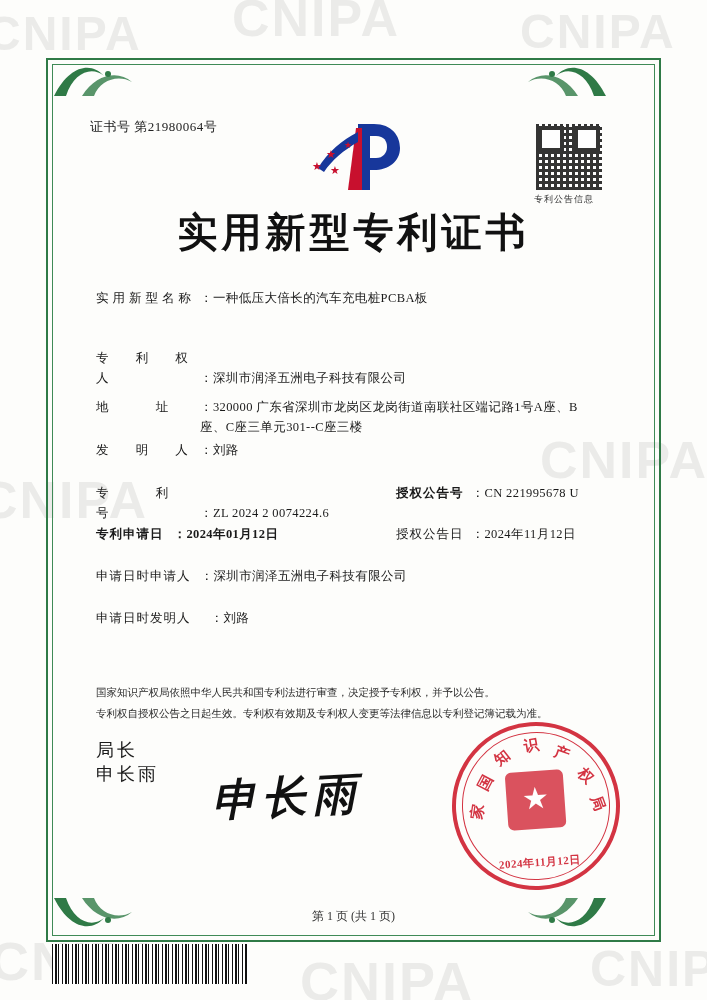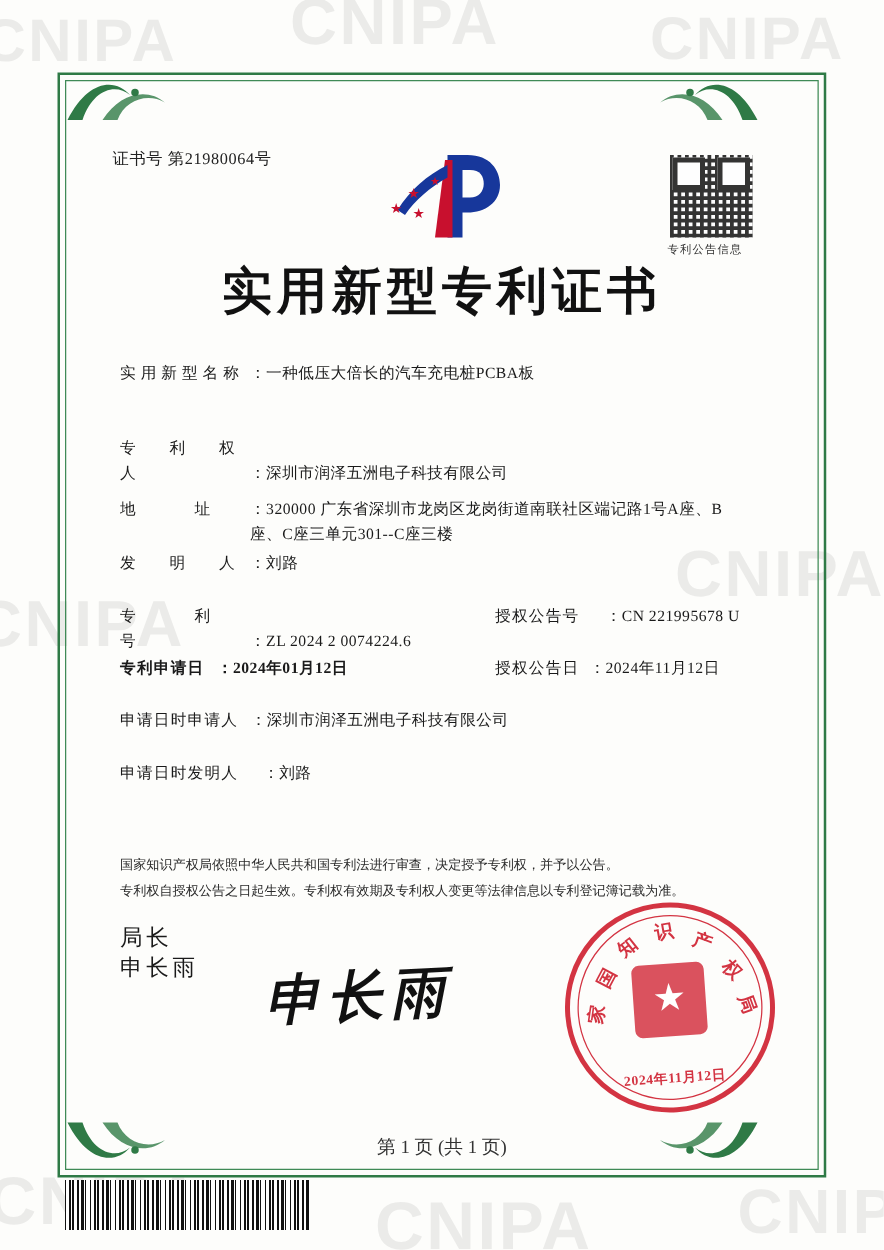--- a/index.html
+++ b/index.html
@@ -154,21 +154,21 @@
   #f-holder .flabel { width: 104px; letter-spacing: 12px; }
   #f-address   { left: 96px; top: 397px; width: 520px; }
   #f-address .flabel { width: 104px; letter-spacing: 22px; vertical-align: top; }
   #f-address .fvalue { width: 400px; vertical-align: top; }
   #f-inventor  { left: 96px; top: 440px; width: 520px; }
   #f-inventor .flabel { width: 104px; letter-spacing: 12px; }
 
   #f-patentno  { left: 96px;  top: 483px; }
   #f-patentno .flabel { width: 104px; letter-spacing: 22px; }
   #f-pubno     { left: 396px; top: 483px; }
-  #f-pubno .flabel { letter-spacing: 1px; margin-right: 21px; }
+  #f-pubno .flabel { letter-spacing: 1px; margin-right: 8px; font-weight: bold; }
 
   #f-filedate  { left: 96px;  top: 524px; font-weight: bold; }
   #f-filedate .flabel { letter-spacing: 1px; margin-right: 10px; }
   #f-pubdate   { left: 396px; top: 524px; }
   #f-pubdate .flabel { letter-spacing: 1px; margin-right: 8px; }
 
   #f-applicant { left: 96px; top: 566px; }
   #f-applicant .flabel { letter-spacing: 1px; margin-right: 10px; }
   #f-firstinv  { left: 96px; top: 608px; }
   #f-firstinv .flabel { letter-spacing: 1px; margin-right: 20px; text-align: center; }
@@ -263,21 +263,21 @@
     font-weight: 700;
     letter-spacing: 0.5px;
   }
 
   
   #page-foot {
     position: absolute;
     left: 0; right: 0;
     top: 908px;
     text-align: center;
-    font-size: 15px;
+    font-size: 12px;
     color: #333;
   }
   #barcode {
     position: absolute;
     left: 52px;
     top: 944px;
     width: 196px;
     height: 40px;
     background-image: repeating-linear-gradient(
       90deg,

